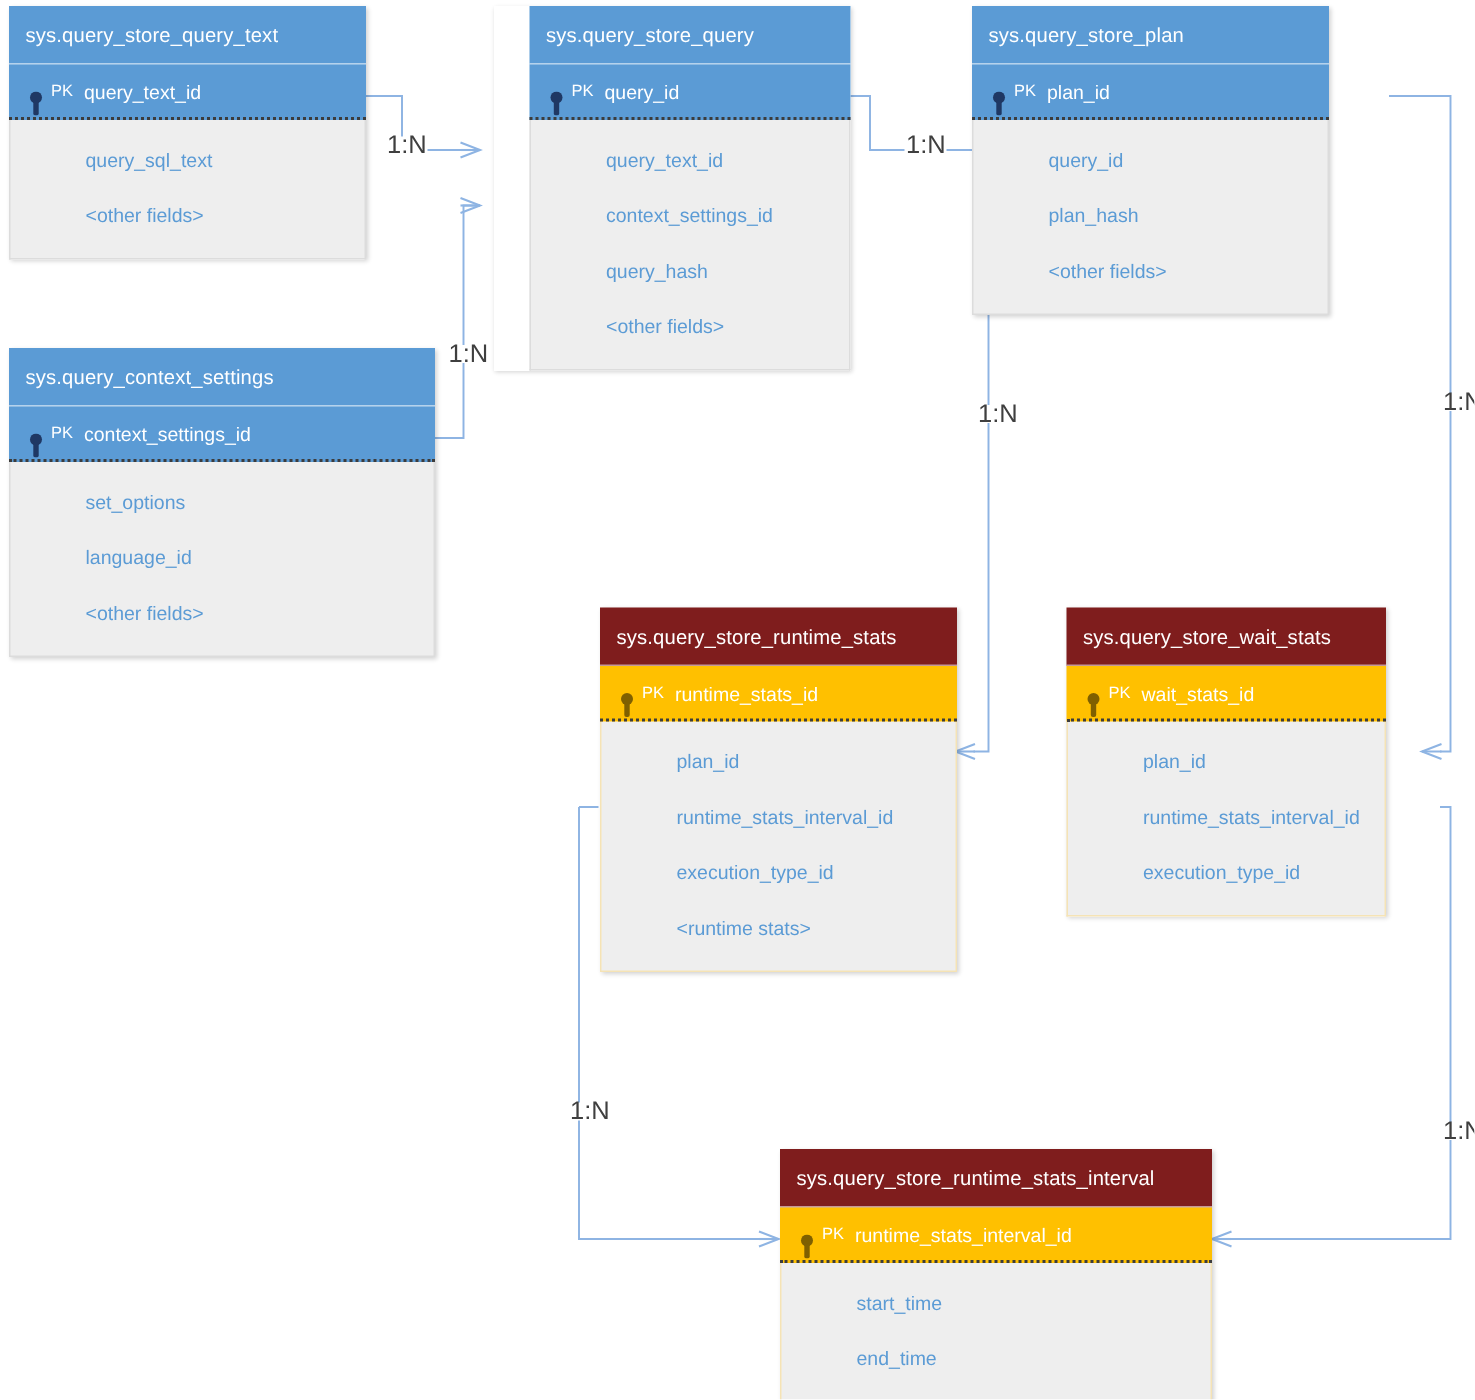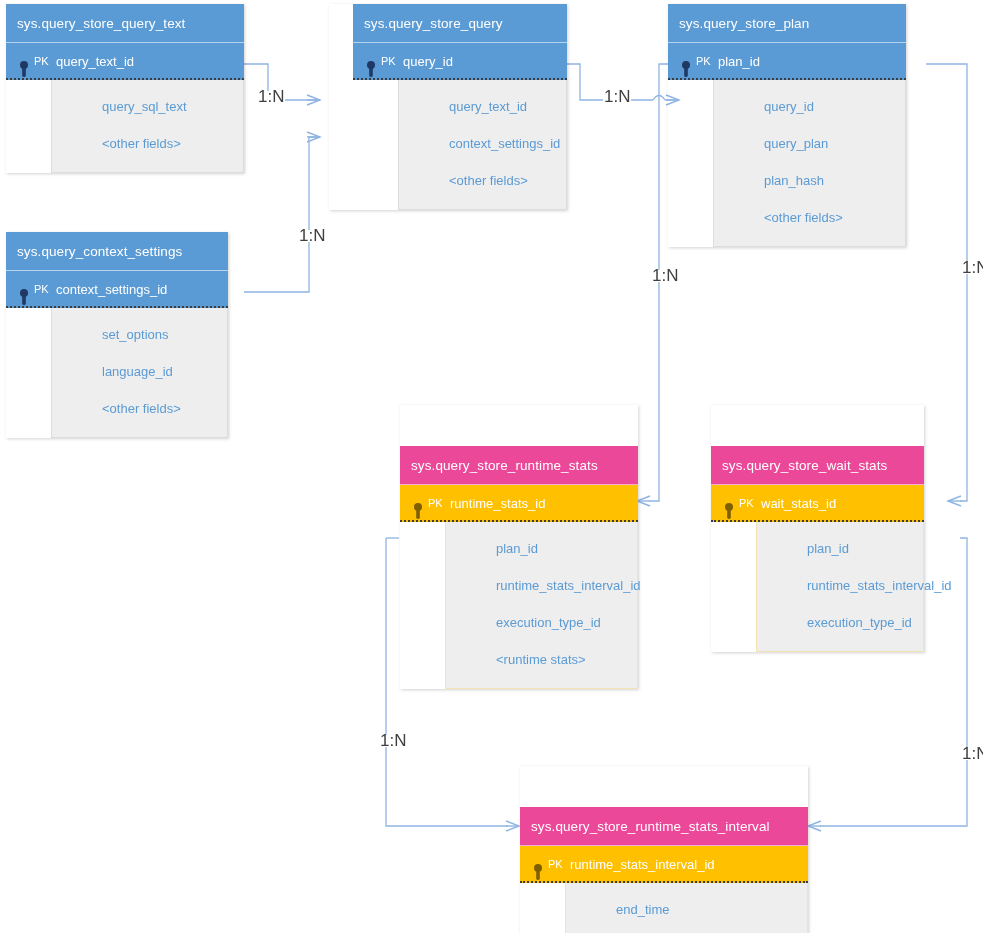--- a/index.html
+++ b/index.html
@@ -68,36 +68,35 @@
     top: 11px;
     width: 12px;
     height: 16px;
   }
   .ent-body {
     box-sizing: border-box;
     background: #eeeeee;
     border: 1px solid #dcdcdc;
     border-top: none;
     padding: 8px 0 10px 0;
-    margin-left: 45px;
   }
   .field {
     box-sizing: border-box;
     height: 37px;
     line-height: 37px;
     padding-left: 50px;
     font-size: 13px;
     color: #5b9bd5;
     white-space: nowrap;
   }
   
   .t-blue .ent-title { background: #5b9bd5; }
   .t-blue .ent-pk    { background: #5b9bd5; }
   
-  .t-orange .ent-title { background: #ec4899; margin-top: 41px; }
+  .t-orange .ent-title { background: #7f1d1d; }
   .t-orange .ent-pk    { background: #ffc000; }
   .t-orange .ent-body  { border-color: #f5e3b5; }
 
   .relabel {
     position: absolute;
     font-size: 17px;
     color: #3f3f3f;
     font-family: Liberation Sans, sans-serif;
     white-space: nowrap;
     background: #ffffff;
@@ -160,21 +159,21 @@
               <rect x="4.2" y="6" width="3.6" height="10" rx="1.4" fill="#1f3864"></rect>
             </svg></span>
           <span class="pklabel">PK</span>
           <span class="pkname">query_text_id</span>
         </div>
         <div class="ent-body">
           <div class="field">query_sql_text</div>
           <div class="field">&lt;other fields&gt;</div>
         </div>
       </div>
-      <div class="entity t-blue" style="left: 6px; top: 232px; width: 222px;">
+      <div class="entity t-blue" style="left: 6px; top: 232px; width: 284px;">
         <div class="ent-title">sys.query_context_settings</div>
         <div class="ent-pk">
           <span class="keyicon"><svg viewBox="0 0 12 16" width="12" height="16">
               <circle cx="6" cy="4" r="4" fill="#1f3864"></circle>
               <rect x="4.2" y="6" width="3.6" height="10" rx="1.4" fill="#1f3864"></rect>
             </svg></span>
           <span class="pklabel">PK</span>
           <span class="pkname">context_settings_id</span>
         </div>
         <div class="ent-body">
@@ -189,36 +188,36 @@
           <span class="keyicon"><svg viewBox="0 0 12 16" width="12" height="16">
               <circle cx="6" cy="4" r="4" fill="#1f3864"></circle>
               <rect x="4.2" y="6" width="3.6" height="10" rx="1.4" fill="#1f3864"></rect>
             </svg></span>
           <span class="pklabel">PK</span>
           <span class="pkname">query_id</span>
         </div>
         <div class="ent-body">
           <div class="field">query_text_id</div>
           <div class="field">context_settings_id</div>
-          <div class="field">&lt;other fields&gt;</div>
-        </div>
-      </div>
-      <div class="entity t-blue" style="left: 668px; top: 4px; width: 238px;">
+          <div class="field">query_hash</div>
+          <div class="field">&lt;other fields&gt;</div>
+        </div>
+      </div>
+      <div class="entity t-blue" style="left: 648px; top: 4px; width: 238px;">
         <div class="ent-title">sys.query_store_plan</div>
         <div class="ent-pk">
           <span class="keyicon"><svg viewBox="0 0 12 16" width="12" height="16">
               <circle cx="6" cy="4" r="4" fill="#1f3864"></circle>
               <rect x="4.2" y="6" width="3.6" height="10" rx="1.4" fill="#1f3864"></rect>
             </svg></span>
           <span class="pklabel">PK</span>
           <span class="pkname">plan_id</span>
         </div>
         <div class="ent-body">
           <div class="field">query_id</div>
-          <div class="field">query_plan</div>
           <div class="field">plan_hash</div>
           <div class="field">&lt;other fields&gt;</div>
         </div>
       </div>
       <div class="entity t-orange" style="left: 400px; top: 405px; width: 238px;">
         <div class="ent-title">sys.query_store_runtime_stats</div>
         <div class="ent-pk">
           <span class="keyicon"><svg viewBox="0 0 12 16" width="12" height="16">
               <circle cx="6" cy="4" r="4" fill="#7f6000"></circle>
               <rect x="4.2" y="6" width="3.6" height="10" rx="1.4" fill="#7f6000"></rect>
@@ -253,22 +252,22 @@
         <div class="ent-title">sys.query_store_runtime_stats_interval</div>
         <div class="ent-pk">
           <span class="keyicon"><svg viewBox="0 0 12 16" width="12" height="16">
               <circle cx="6" cy="4" r="4" fill="#7f6000"></circle>
               <rect x="4.2" y="6" width="3.6" height="10" rx="1.4" fill="#7f6000"></rect>
             </svg></span>
           <span class="pklabel">PK</span>
           <span class="pkname">runtime_stats_interval_id</span>
         </div>
         <div class="ent-body">
+          <div class="field">start_time</div>
           <div class="field">end_time</div>
-          <div class="field">start_time</div>
         </div>
       </div>
     </div>
   <div id="relabels">
       <span class="relabel" style="left: 257px; top: 91px;">1:N</span>
       <span class="relabel" style="left: 298px; top: 230px;">1:N</span>
       <span class="relabel" style="left: 603px; top: 91px;">1:N</span>
       <span class="relabel" style="left: 651px; top: 270px;">1:N</span>
       <span class="relabel" style="left: 961px; top: 262px;">1:N</span>
       <span class="relabel" style="left: 379px; top: 735px;">1:N</span>

